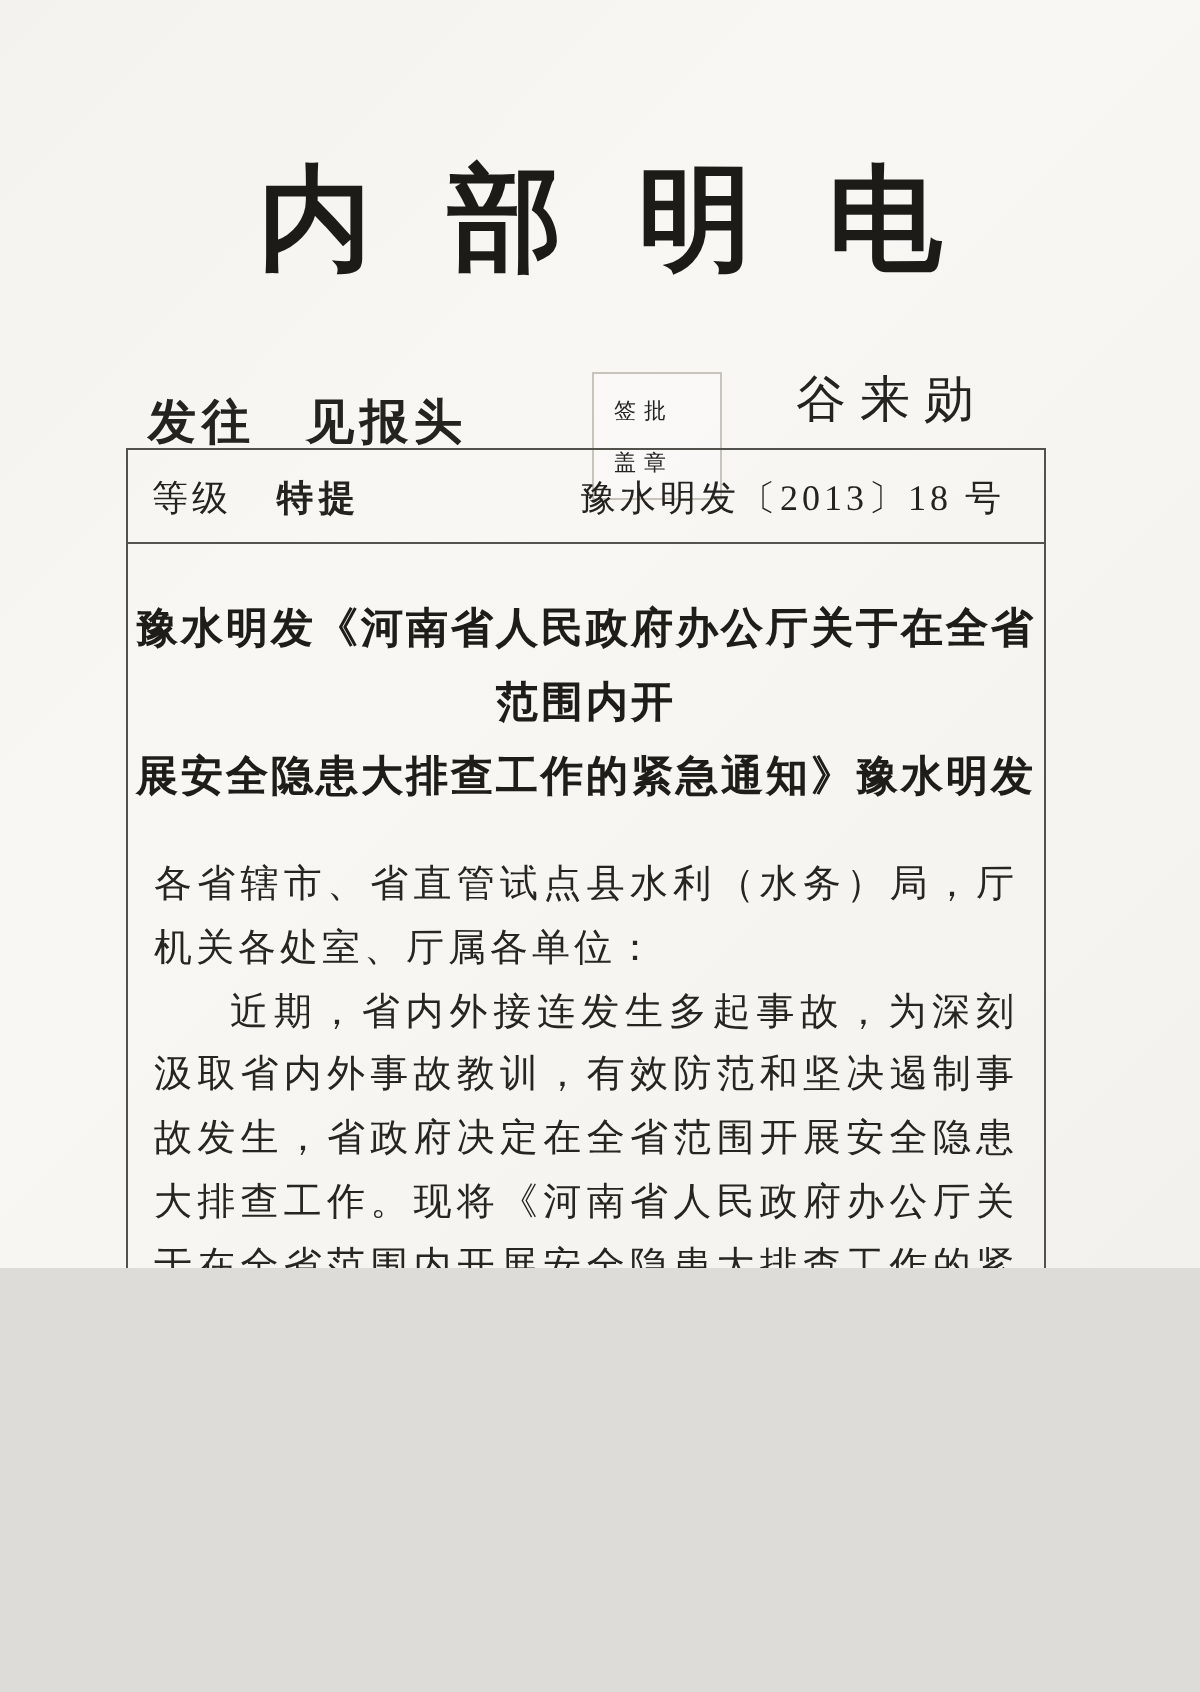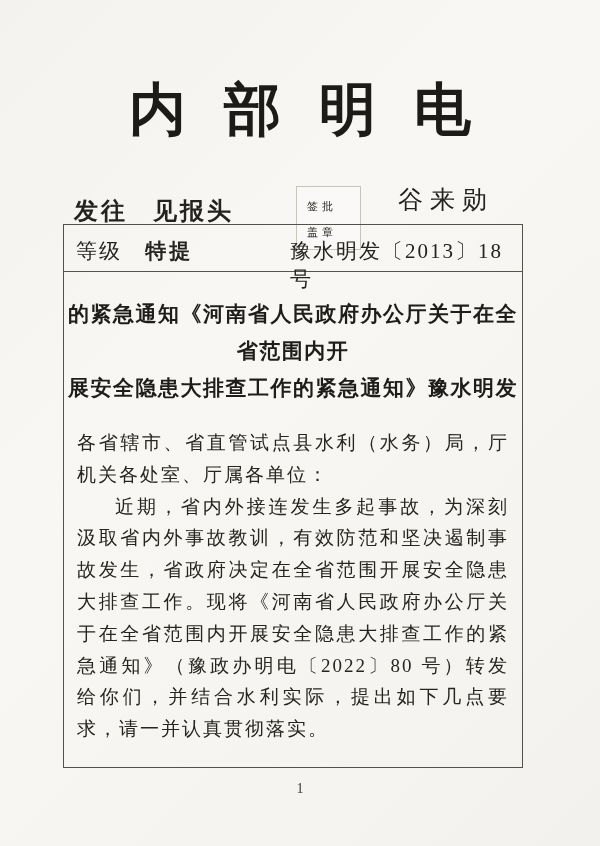--- a/index.html
+++ b/index.html
@@ -4,21 +4,21 @@
 <style>
   * { margin: 0; padding: 0; box-sizing: border-box; }
   html, body { width: 600px; }
   body {
     font-family: "Liberation Serif", "DejaVu Serif", serif;
     background: #dddcd8;
   }
   .page {
     position: relative;
     width: 600px;
-    height: 846px;
+    height: 634px;
     background: linear-gradient(135deg, #f3f2ef 0%, #f8f7f4 38%, #f5f4f1 75%, #f2f1ee 100%);
     color: #24231f;
     overflow: hidden;
   }
 
   
   .masthead {
     position: absolute;
     top: 72px; left: 0; right: 0;
     text-align: center;
@@ -66,21 +66,21 @@
     position: absolute;
     left: 63px; top: 224px;
     width: 460px; height: 544px;
     border: 1.5px solid #53514b;
     overflow: hidden;
   }
   .meta-row {
     position: relative;
     height: 47px;
     border-bottom: 1px solid #55534d;
-    font-size: 21px;
+    font-size: 18px;
   }
   .meta-level {
     position: absolute;
     left: 12px; top: 12px;
     letter-spacing: 2px;
   }
   .meta-level .level-value { font-weight: 700; margin-left: 16px; letter-spacing: 3px; }
   .meta-docnum {
     position: absolute;
     left: 226px; top: 12px;
@@ -139,21 +139,21 @@
 
     <div class="meta-row">
       <span class="meta-level">
         <span>等级</span>
         <span class="level-value">特提</span>
       </span>
       <span class="meta-docnum">豫水明发〔2013〕18 号</span>
     </div>
 
     <div class="notice-title">
-      <div>的紧急通知《河南省人民政府办公厅关于在全省范围内开</div>
+      <div>豫水明发《河南省人民政府办公厅关于在全省范围内开</div>
       <div>展安全隐患大排查工作的紧急通知》豫水明发</div>
     </div>
 
     <div class="body-text">
       <p class="no-indent">各省辖市、省直管试点县水利（水务）局，厅机关各处室、厅属各单位：</p>
       <p>近期，省内外接连发生多起事故，为深刻汲取省内外事故教训，有效防范和坚决遏制事故发生，省政府决定在全省范围开展安全隐患大排查工作。现将《河南省人民政府办公厅关于在全省范围内开展安全隐患大排查工作的紧急通知》（豫政办明电〔2022〕80 号）转发给你们，并结合水利实际，提出如下几点要求，请一并认真贯彻落实。</p>
 
     </div>
 
   </div>

